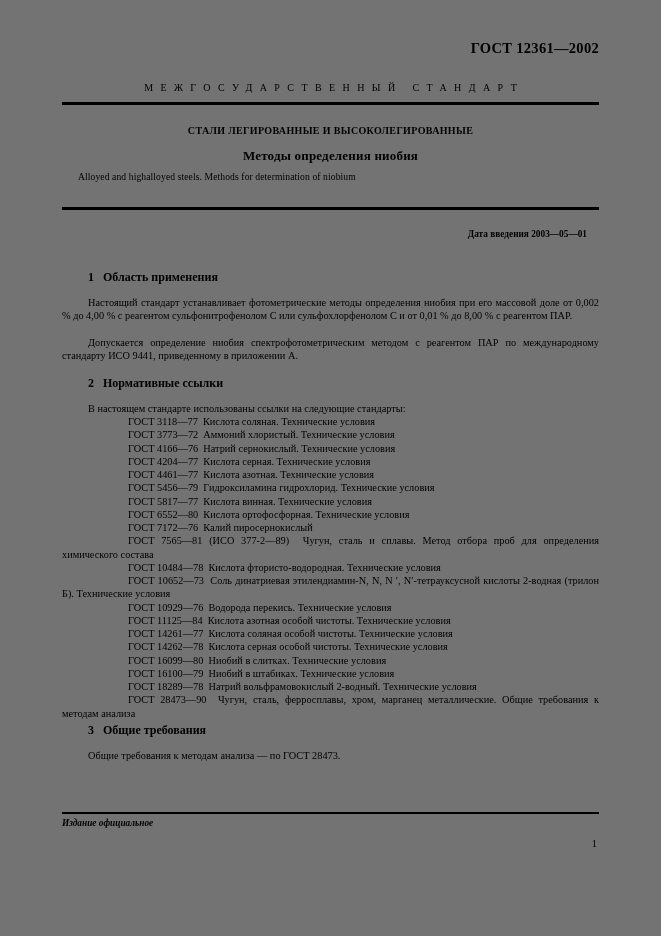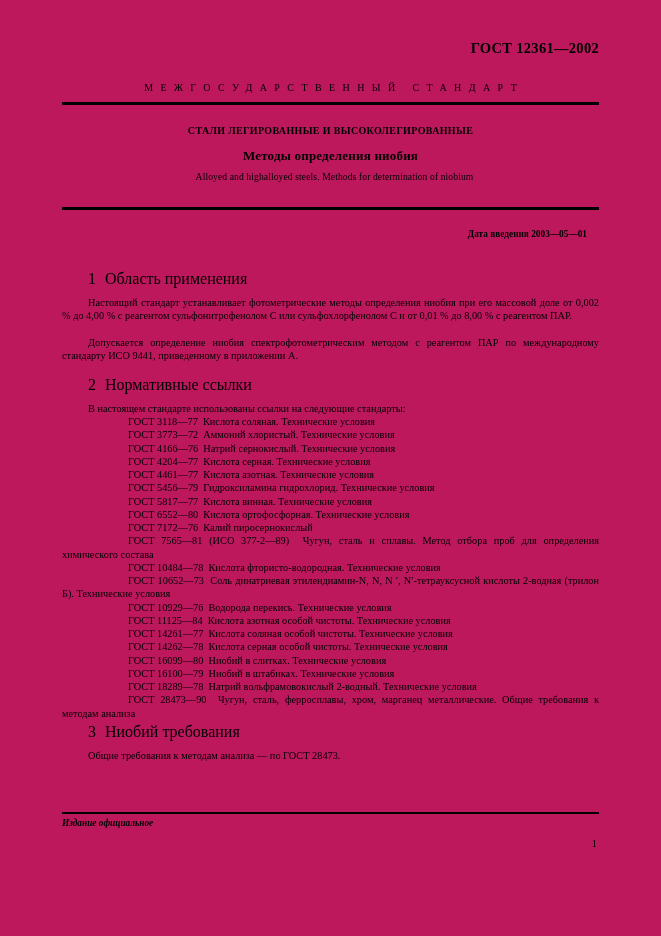--- a/index.html
+++ b/index.html
@@ -13,21 +13,21 @@
     position: relative;
     font-family: "Liberation Serif", "DejaVu Serif", serif;
     color: #000000;
     overflow: hidden;
   }
   .page {
     position: absolute;
     left: 0; top: 0;
     width: 661px;
     height: 936px;
-    background: #be185d;
+    background: #737373;
   }
   .content {
     position: absolute;
     left: 62px;
     top: 0;
     width: 537px;
   }
 
   
   .gost-number {
@@ -87,44 +87,43 @@
     left: 0;
     top: 148px;
     width: 537px;
     text-align: center;
     font-size: 13px;
     font-weight: bold;
     letter-spacing: 0.2px;
   }
   .title-en {
     position: absolute;
-    left: 4px;
+    left: 16px;
     top: 171px;
     width: 537px;
-    text-align: center;
     font-size: 9.6px;
     letter-spacing: 0.1px;
   }
 
   
   .date-line {
     position: absolute;
     right: 12px;
     top: 229px;
     font-size: 9.3px;
     font-weight: bold;
     white-space: nowrap;
   }
 
   
   .section-head {
     position: absolute;
     left: 26px;
-    font-size: 16px;
-    font-weight: normal;
+    font-size: 12px;
+    font-weight: bold;
     white-space: nowrap;
   }
   .sec-num { margin-right: 9px; }
 
   .para {
     position: absolute;
     left: 0;
     width: 537px;
     font-size: 10.3px;
     line-height: 13.2px;
@@ -220,21 +219,21 @@
         <div class="ref-item"><span class="code">ГОСТ 11125—84</span><span>&nbsp;&nbsp;Кислота азотная особой чистоты. Технические условия</span></div>
         <div class="ref-item"><span class="code">ГОСТ 14261—77</span><span>&nbsp;&nbsp;Кислота соляная особой чистоты. Технические условия</span></div>
         <div class="ref-item"><span class="code">ГОСТ 14262—78</span><span>&nbsp;&nbsp;Кислота серная особой чистоты. Технические условия</span></div>
         <div class="ref-item"><span class="code">ГОСТ 16099—80</span><span>&nbsp;&nbsp;Ниобий в слитках. Технические условия</span></div>
         <div class="ref-item"><span class="code">ГОСТ 16100—79</span><span>&nbsp;&nbsp;Ниобий в штабиках. Технические условия</span></div>
         <div class="ref-item"><span class="code">ГОСТ 18289—78</span><span>&nbsp;&nbsp;Натрий вольфрамовокислый 2-водный. Технические условия</span></div>
         <div class="ref-item"><span class="code">ГОСТ 28473—90</span><span>&nbsp;&nbsp;Чугун, сталь, ферросплавы, хром, марганец металлические. Общие требования к методам анализа</span></div>
       </div>
 
     <div class="section-head" style="top:723px;">
-      <span class="sec-num">3</span><span>Ниобий требования</span>
+      <span class="sec-num">3</span><span>Общие требования</span>
     </div>
 
     <div class="para nojustify" style="top:749px;">Общие требования к методам анализа — по ГОСТ 28473.</div>
 
     <div class="rule-foot"></div>
 
     <div class="footer-note">Издание официальное</div>
 
     <div class="page-number">1</div>
 

